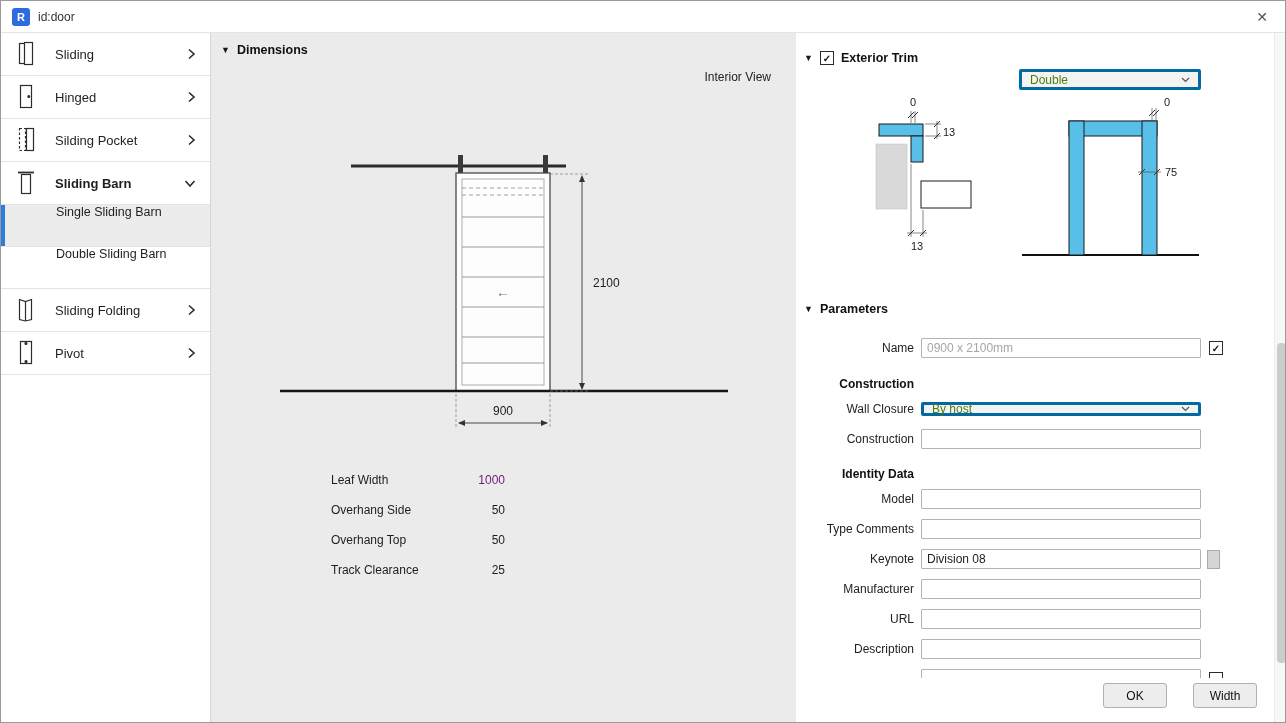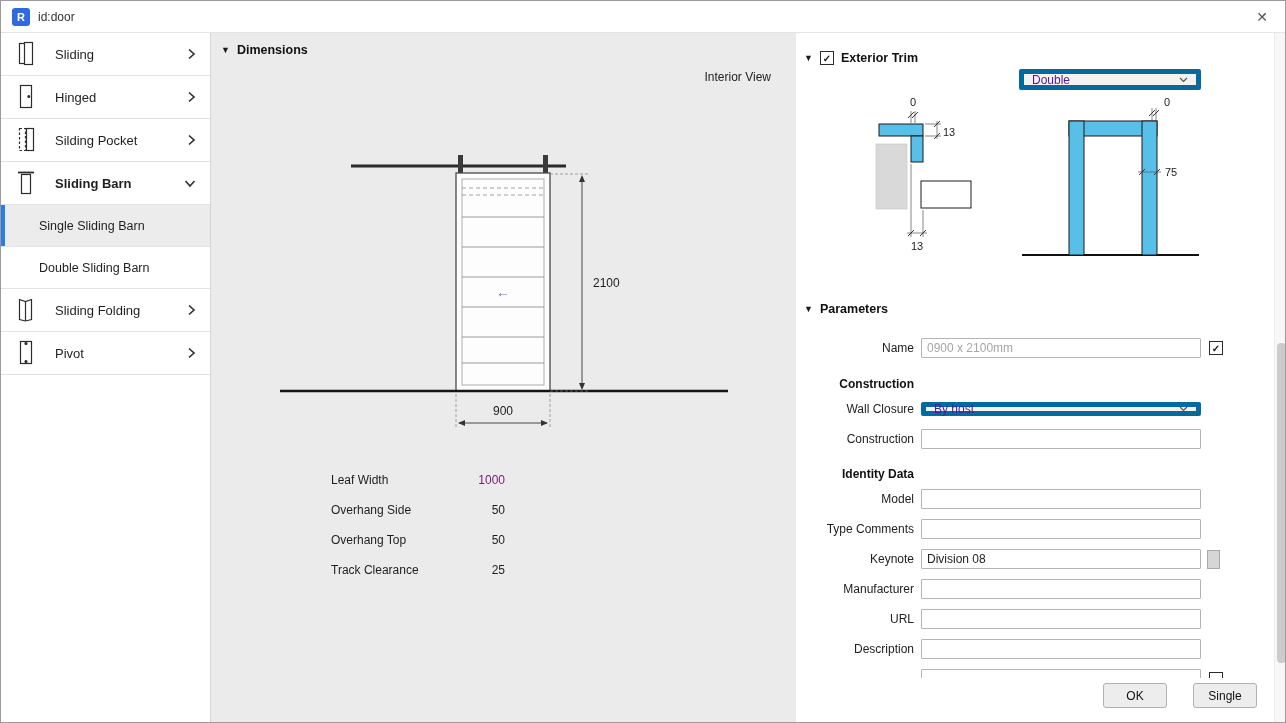--- a/index.html
+++ b/index.html
@@ -15,42 +15,42 @@
 
   .body { position:absolute; top:32px; left:0; right:0; bottom:0; }
 
   
   .sidebar { position:absolute; top:0; left:0; width:210px; height:100%; background:#fff; border-right:1px solid #d5d5d5; }
   .nav-item { height:43px; display:flex; align-items:center; padding:0 14px; border-bottom:1px solid #e3e3e3; background:#fff; cursor:pointer; position:relative; }
   .nav-icon { width:22px; display:flex; justify-content:center; }
   .nav-label { margin-left:18px; font-size:13px; color:#1f1f1f; }
   .nav-item.bold .nav-label { font-weight:bold; }
   .chev { margin-left:auto; display:flex; align-items:center; }
-  .sub-item { height:42px; display:flex; align-items:center; padding-left:38px; border-bottom:1px solid #e3e3e3; font-size:12.5px; color:#1f1f1f; cursor:pointer; position:relative; background:#fff; }
+  .sub-item { height:42px; display:flex; align-items:flex-start; padding-left:55px; border-bottom:1px solid #e3e3e3; font-size:12.5px; color:#1f1f1f; cursor:pointer; position:relative; background:#fff; }
   .sub-item.selected { background:#ececec; }
   .accent-bar { position:absolute; left:0; top:0; width:4px; height:100%; background:#2e7ce0; }
   .badge { background:#616161; color:#fff; font-size:10px; padding:3px 8px; border-radius:3px; margin-left:12px; letter-spacing:.3px; }
 
   
   .center { position:absolute; left:210px; top:0; width:585px; height:100%; background:#ebebeb; }
   .section-header { display:flex; align-items:center; gap:7px; font-weight:bold; font-size:12.5px; color:#111; }
   .tri { font-size:9px; color:#1a1a1a; cursor:pointer; }
   .center .section-header { position:absolute; left:10px; top:10px; }
   .view-label { position:absolute; top:37px; right:25px; font-size:12px; color:#222; }
   .door-svg { position:absolute; left:55px; top:118px; }
   .dim-params { position:absolute; left:120px; top:432px; width:174px; }
   .dim-row { display:flex; justify-content:space-between; align-items:center; height:30px; font-size:12px; color:#1d1d1d; }
   .dim-value.muted { color:#701a75; }
 
   
   .right { position:absolute; left:795px; top:0; width:491px; height:100%; background:#fff; }
   .trim-header { position:absolute; left:8px; top:18px; display:flex; align-items:center; gap:7px; }
   .bold-label { font-weight:bold; font-size:12.5px; color:#111; }
   .checkbox { width:14px; height:14px; border:1.4px solid #2b2b2b; background:#fff; display:inline-flex; align-items:center; justify-content:center; font-size:10px; font-weight:bold; color:#111; cursor:pointer; flex:0 0 auto; }
-  .dropdown { display:flex; align-items:center; justify-content:space-between; padding:0 8px; background:#f3f3f3; border:5px solid #0369a1; border-radius:2px; font-size:12px; color:#4c1d95; cursor:pointer; }
+  .dropdown { display:flex; align-items:center; justify-content:space-between; padding:0 8px; background:#f3f3f3; border:3px solid #0369a1; border-radius:2px; font-size:12px; color:#4d7c0f; cursor:pointer; }
   .trim-dropdown { position:absolute; left:223px; top:36px; width:182px; height:21px; }
   .plan-svg { position:absolute; left:53px; top:62px; }
   .elev-svg { position:absolute; left:218px; top:62px; }
   .params-header { position:absolute; left:8px; top:269px; display:flex; align-items:center; gap:7px; }
 
   .params-area { position:absolute; left:0; top:295px; width:478px; height:350px; overflow:hidden; }
   .field-row { position:absolute; left:0; display:flex; align-items:center; height:20px; }
   .field-label { width:125px; text-align:right; padding-right:7px; font-size:12px; color:#222; }
   .text-input { width:280px; height:20px; border:1px solid #b4b4b4; background:#fff; font-size:12px; padding:0 5px; font-family:inherit; color:#222; border-radius:1px; }
   .name-input { color:#a6a6a6; }
@@ -391,21 +391,21 @@
 
         <div class="field-row" style="top:341px">
           <span class="field-label"></span>
           <input class="text-input" style="">
           <span class="checkbox row-checkbox"></span>
         </div>
 
       </div>
 
       <button class="footer-btn ok-btn">OK</button>
-      <button class="footer-btn cancel-btn">Single</button>
+      <button class="footer-btn cancel-btn">Width</button>
 
       <div class="scrollbar">
         <div class="scroll-thumb"></div>
       </div>
 
     </section>
 
   </div>
 </div>
 

